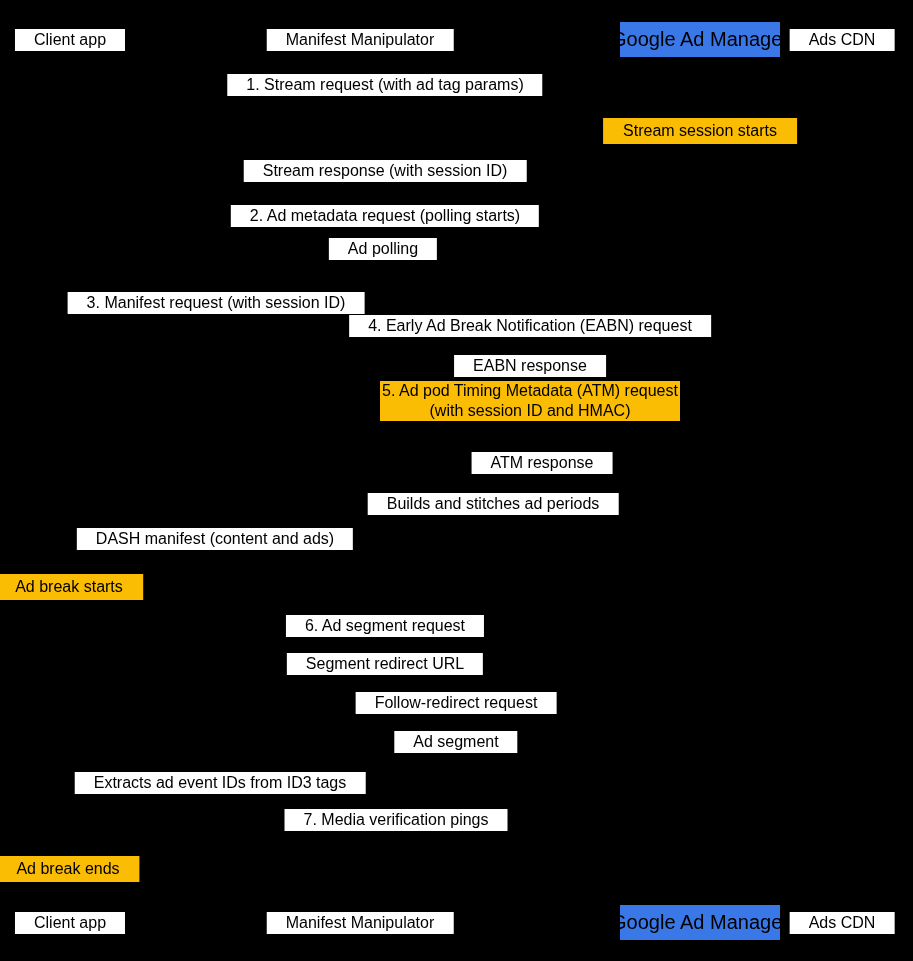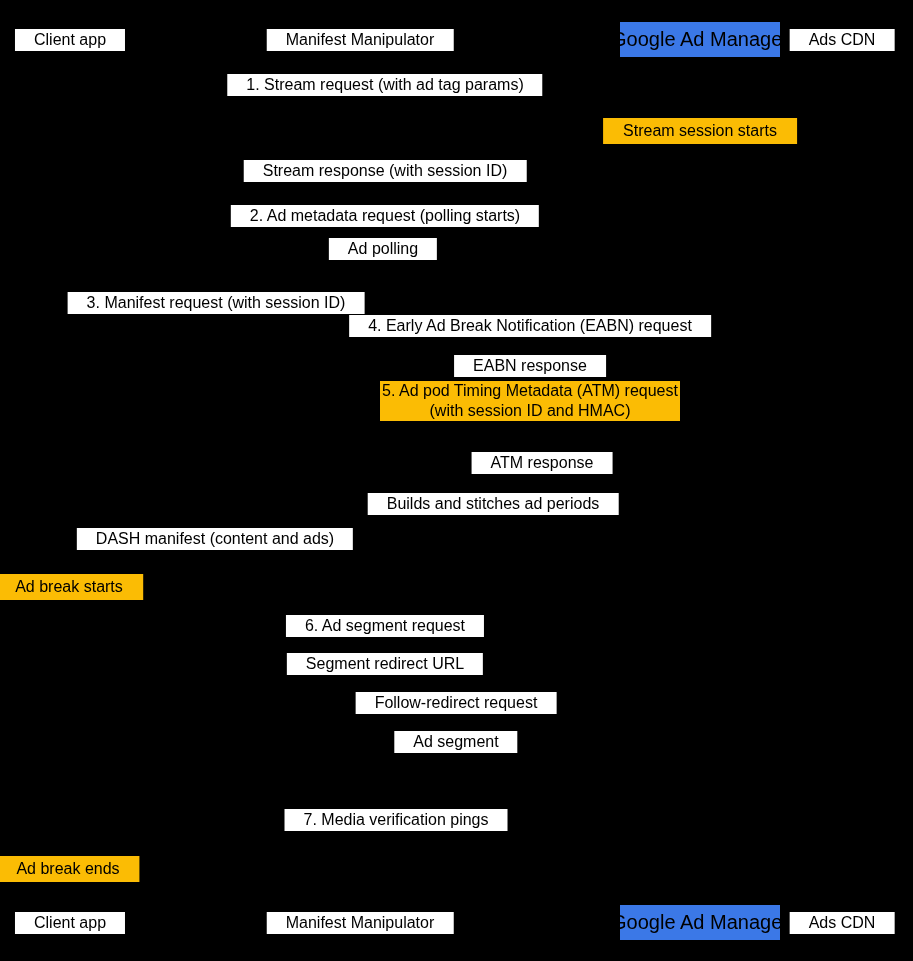--- a/index.html
+++ b/index.html
@@ -104,20 +104,21 @@
   <div class="note" style="left:69px; top:574px;">Ad break starts</div>
 
   <div class="lbl" style="left:385px; top:615px;">6. Ad segment request</div>
 
   <div class="lbl" style="left:385px; top:653px;">Segment redirect URL</div>
 
   <div class="lbl" style="left:456px; top:692px;">Follow-redirect request</div>
 
   <div class="lbl" style="left:456px; top:731px;">Ad segment</div>
 
+  <div class="lbl" style="left:220px; top:772px;">Extracts ad event IDs from ID3 tags</div>
 
   <div class="lbl" style="left:396px; top:809px;">7. Media verification pings</div>
 
   <div class="note" style="left:68px; top:856px;">Ad break ends</div>
 
   <div class="lbl" style="left:70px; top:912px;">Client app</div>
   <div class="lbl" style="left:360px; top:912px;">Manifest Manipulator</div>
   <div class="participant-blue" style="left:700px; top:905px;">Google Ad Manager</div>
   <div class="lbl" style="left:842px; top:912px;">Ads CDN</div>
 

